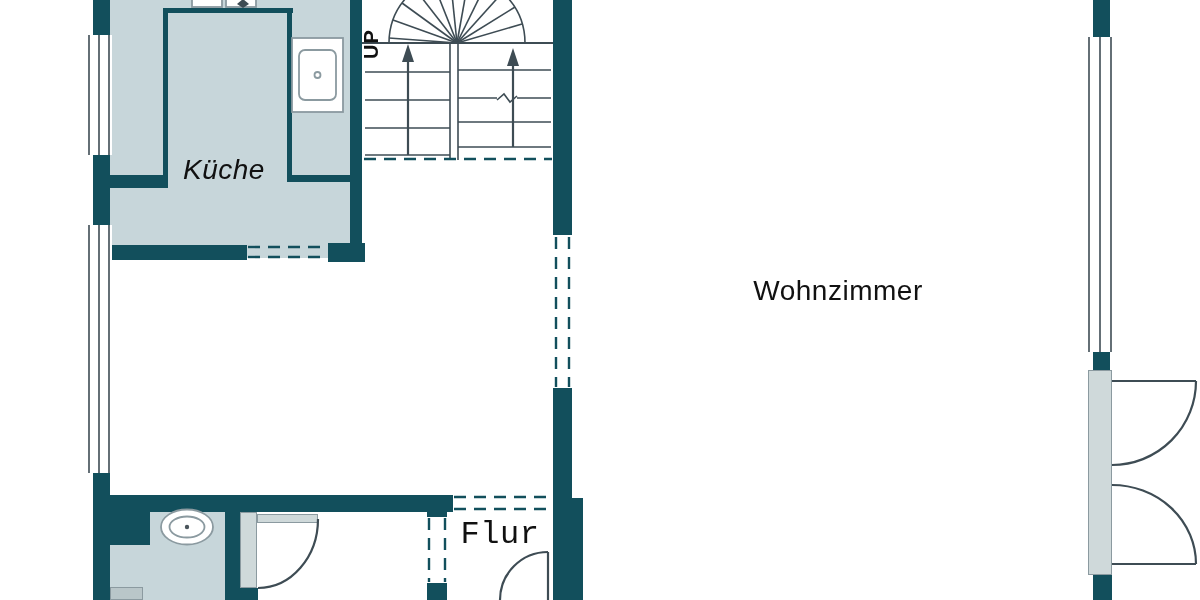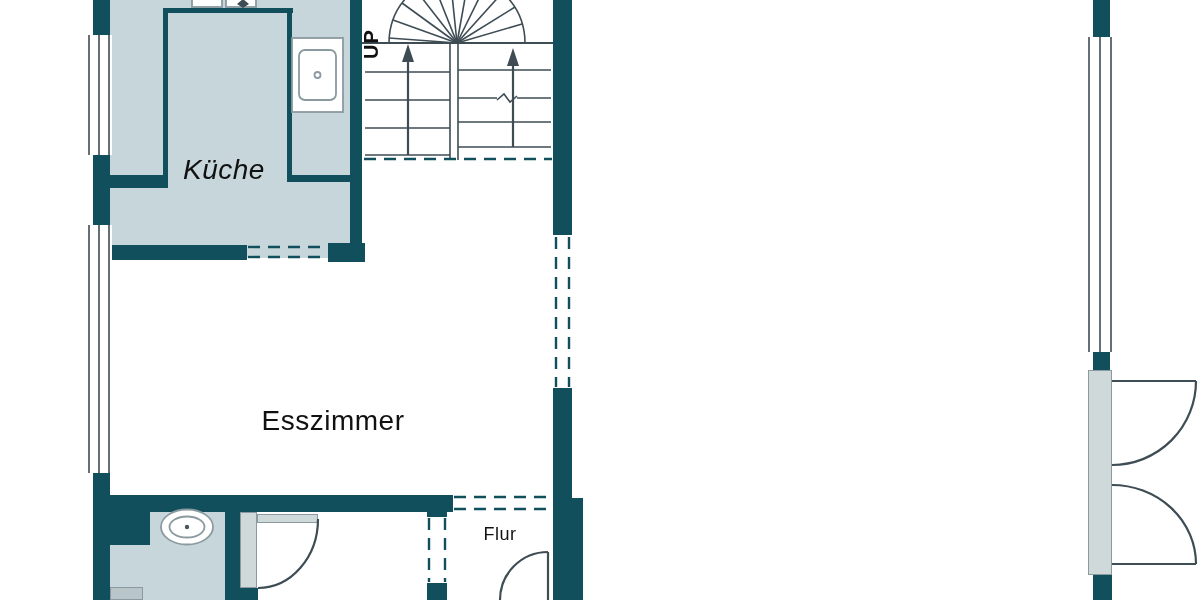--- a/index.html
+++ b/index.html
@@ -4,21 +4,21 @@
 <style>
   html,body{margin:0;padding:0;background:#fff;}
   #plan{position:relative;width:1200px;height:600px;background:var(--background,#fff);overflow:hidden;
         font-family:"Liberation Sans",sans-serif;}
   .wall{position:absolute;background:var(--wall,#124f5c);}
   .floor{position:absolute;background:var(--floor-light,#c7d6da);}
   .panel{position:absolute;background:var(--door-panel,#cfd9da);border:1px solid var(--fixture-outline,#8b9aa0);box-sizing:border-box;}
   .winbox{position:absolute;background:#fff;}
   .label{position:absolute;transform:translate(-50%,-50%);color:var(--text,#111);
          font-size:28px;letter-spacing:.5px;white-space:nowrap;}
-  .label.small{font-size:18px;}
+  .label.small{font-size:32px;font-family:Liberation Mono, monospace;}
   .label.up{font-size:20px;font-weight:bold;transform:translate(-50%,-50%) rotate(-90deg);letter-spacing:1px;}
   svg.overlay{position:absolute;left:0;top:0;pointer-events:none;}
   svg .ln{stroke:#3e4c54;stroke-width:1.6;fill:none;}
   svg .thick{stroke-width:2.2;}
   svg .dash{stroke:var(--wall,#124f5c);stroke-width:2.4;stroke-dasharray:12 8;fill:none;}
   svg .fix{stroke:var(--fixture-outline,#8b9aa0);stroke-width:1.8;fill:#fff;}
   svg .arrow{fill:#3e4c54;stroke:none;}
 </style>
 </head>
 <body>
@@ -158,16 +158,16 @@
     </g>
 
     <g>
       <ellipse class="fix" cx="187" cy="527" rx="26" ry="17.5"></ellipse>
       <ellipse class="fix" cx="187" cy="527" rx="17.5" ry="10.5"></ellipse>
       <circle cx="187" cy="527" r="2.2" fill="#4a555c"></circle>
     </g>
   </svg>
 
   <div class="label" style="left:224px;top:170px;font-style:italic;">Küche</div>
-  <div class="label" style="left:333px;top:421px;">Esszimmer</div>
+  <div class="label" style="left:838px;top:291px;">Wohnzimmer</div>
   <div class="label small" style="left:500px;top:534px;">Flur</div>
   <div class="label up" style="left:371px;top:44px;">UP</div>
 </div>
 
 </body></html>

